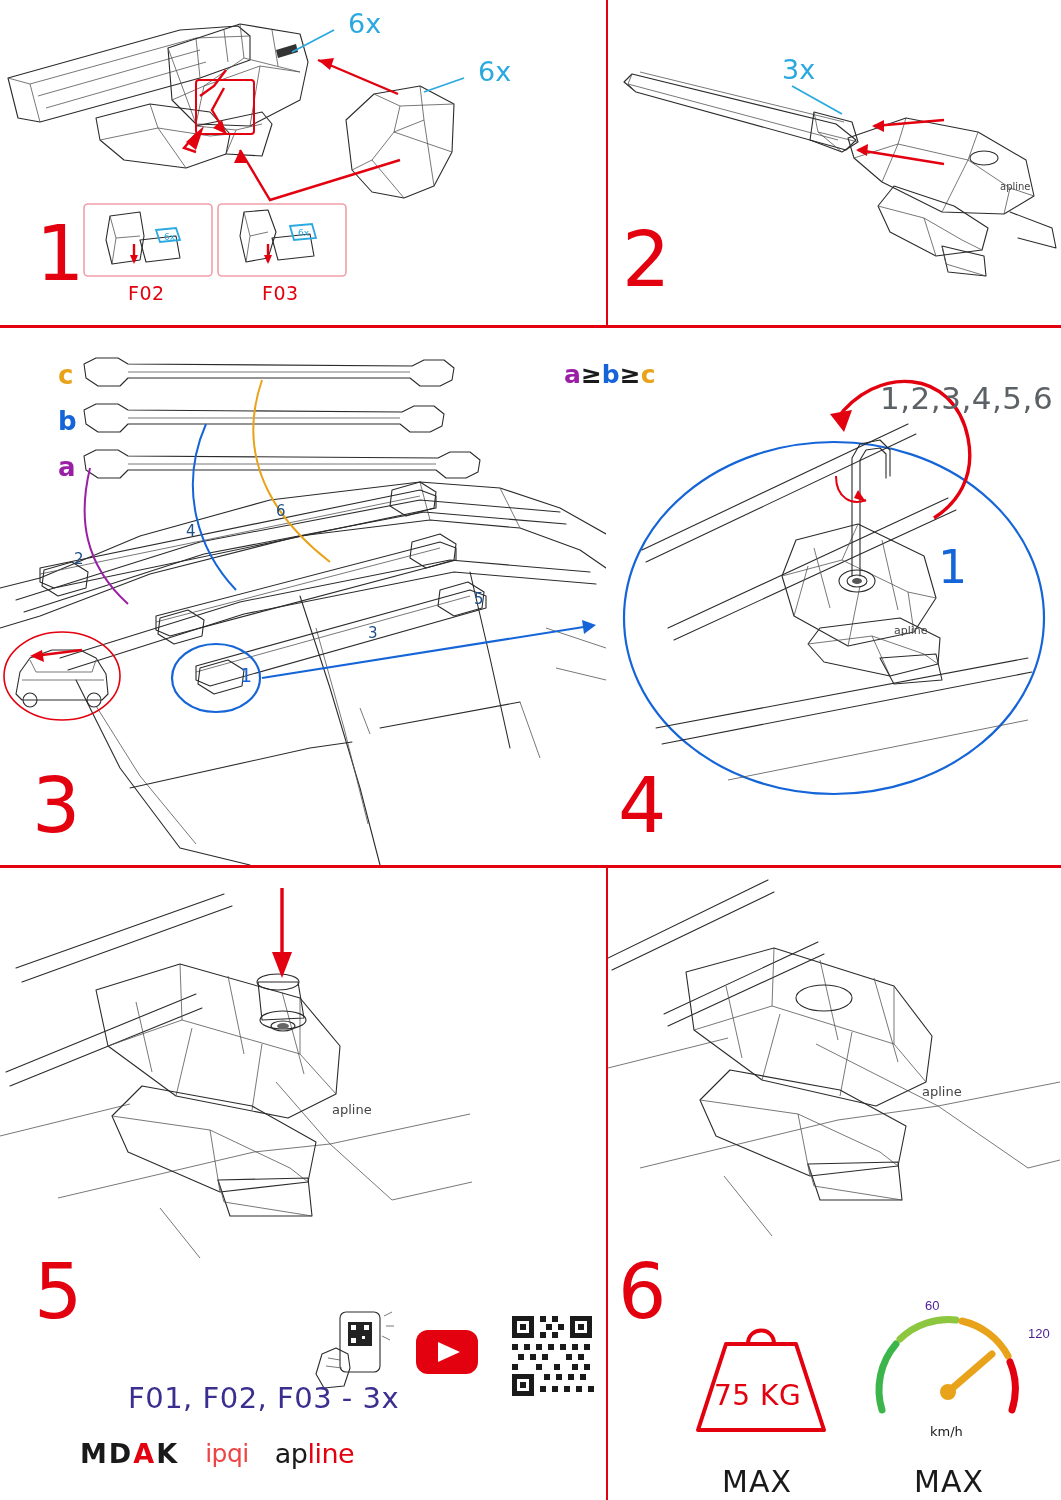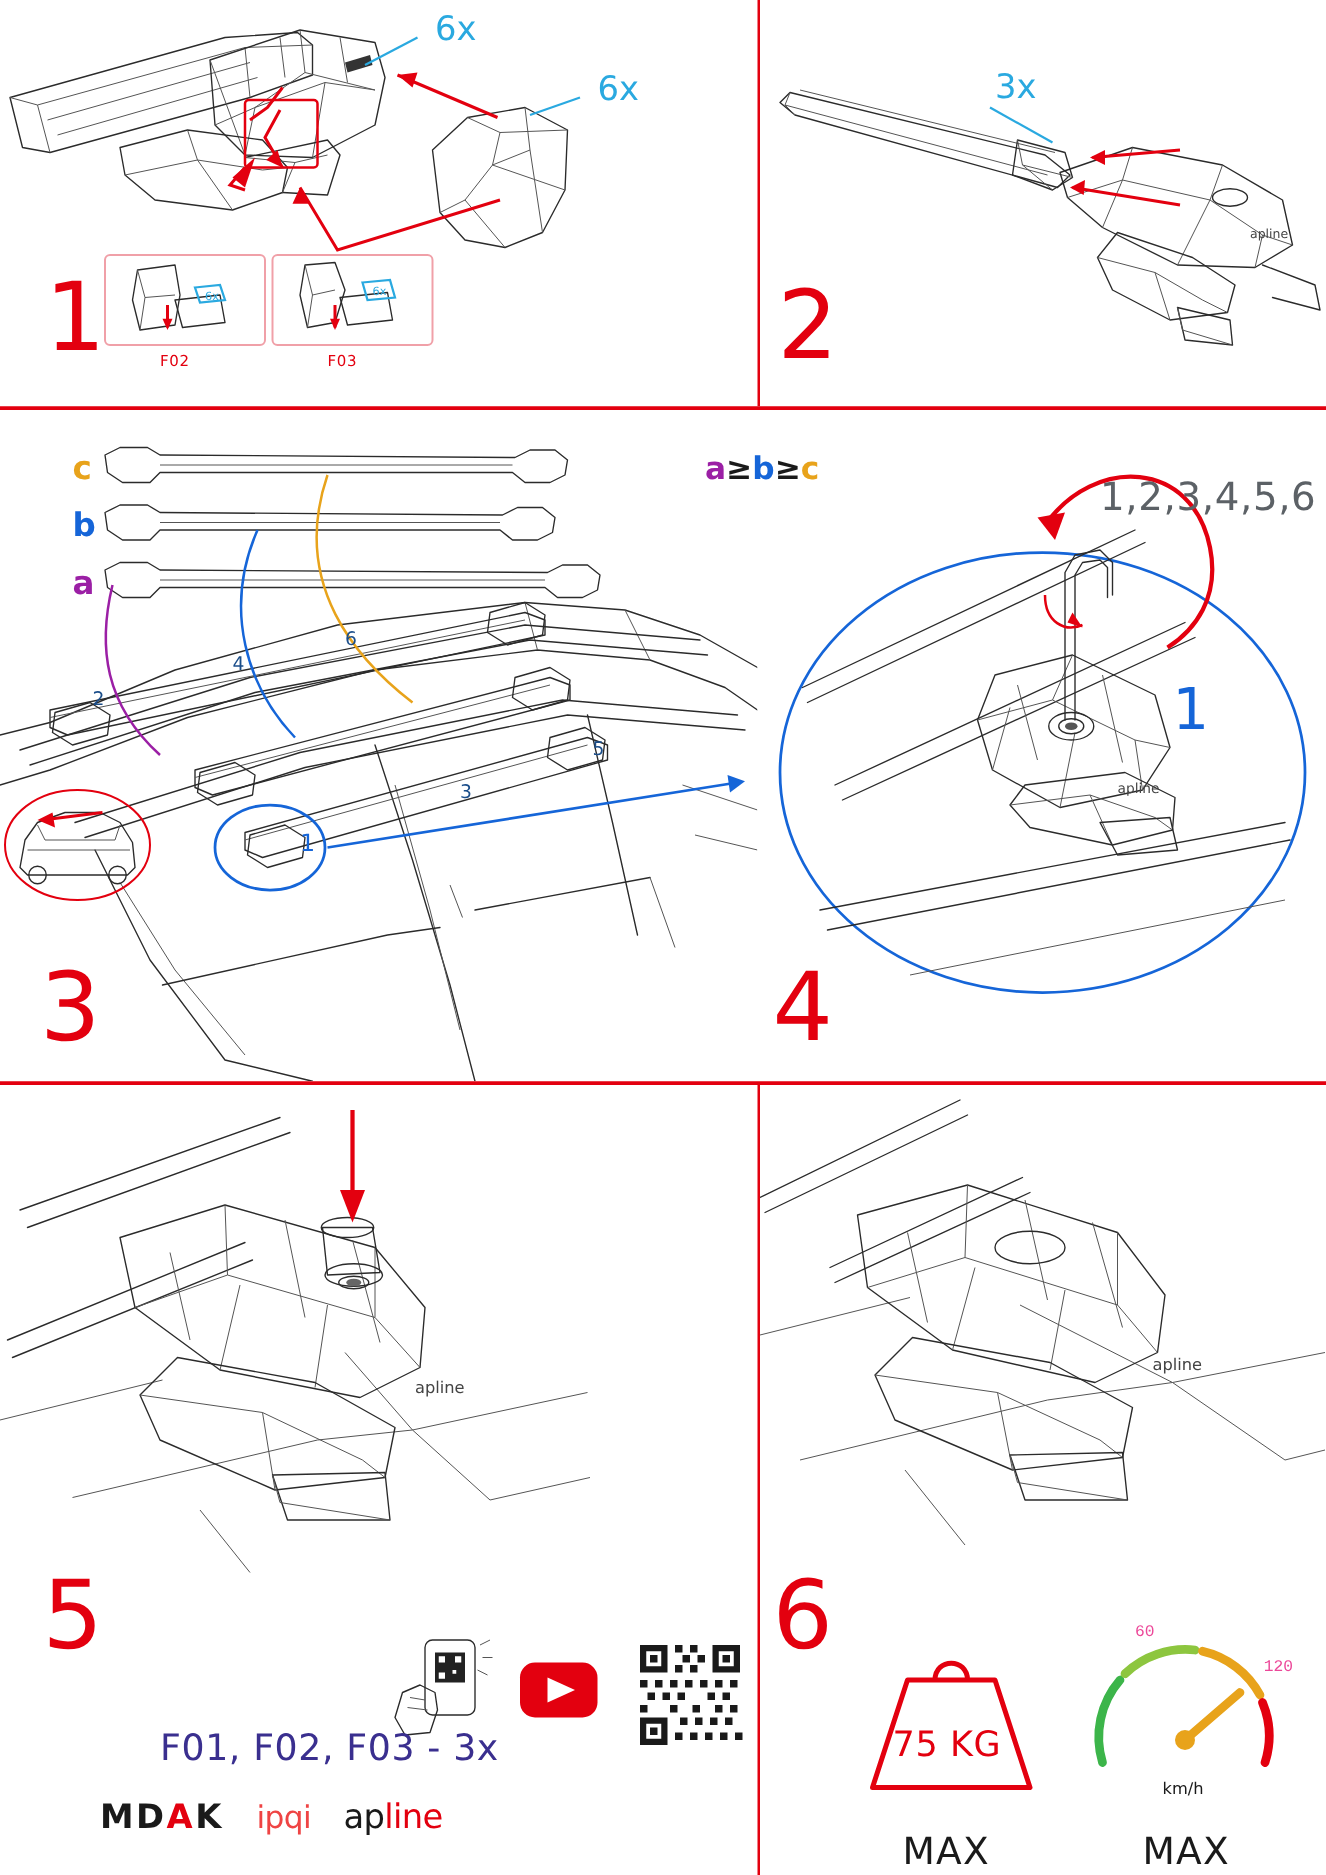--- a/index.html
+++ b/index.html
@@ -56,21 +56,21 @@
     color: #2aa9e0;
     font-family: "DejaVu Sans", sans-serif;
     font-size: 27px;
     line-height: 1;
   }
 
   .kitlabel {
     position: absolute;
     color: #e3000f;
     font-family: "DejaVu Sans", sans-serif;
-    font-size: 12px;
+    font-size: 19px;
     letter-spacing: 0.5px;
   }
 
   .barlabel {
     position: absolute;
     font-family: "DejaVu Sans", sans-serif;
     font-size: 26px;
     font-weight: 700;
     line-height: 1;
   }
@@ -167,23 +167,24 @@
   }
 
   .kmh {
     position: absolute;
     font-family: "DejaVu Sans", sans-serif;
     font-size: 13px;
     color: #1a1a1a;
   }
   .gauge-tick {
     position: absolute;
-    font-family: Liberation Mono, monospace;
+    font-family: Liberation Sans, sans-serif;
     font-size: 13px;
-    color: #ec4899;
+    color: #4c1d95;
+    margin-left: 17px;
   }
 
   svg { display: block; }
   .ln { fill: none; stroke: #2b2b2b; stroke-width: 1.1; stroke-linejoin: round; stroke-linecap: round; }
   .ln-thin { fill: none; stroke: #555; stroke-width: 0.8; }
   .red { fill: none; stroke: #e3000f; stroke-width: 2.4; }
   .redfill { fill: #e3000f; }
   .blue { fill: none; stroke: #1565d8; stroke-width: 2.2; }
   .cyan { fill: none; stroke: #2aa9e0; stroke-width: 1.8; }
   .purple { fill: none; stroke: #9b1fa5; stroke-width: 2; }
@@ -313,21 +314,21 @@
 
       <path class="ln" d="M404 212 L446 228 L450 248 L412 238"></path>
 
       <path class="cyan" d="M236 114 L186 86"></path>
 
       <path class="red" d="M338 120 L268 126"></path>
       <path d="M266 126 L278 120 L278 132 Z" class="redfill"></path>
       <path class="red" d="M338 164 L252 150"></path>
       <path d="M250 150 L262 144 L261 156 Z" class="redfill"></path>
     </svg>
-    <div class="callout" style="left:190px;top:56px;">3x</div>
+    <div class="callout" style="left:176px;top:56px;">3x</div>
     <div class="stepnum big" style="left:16px;top:222px;">2</div>
   </div>
 
   <div class="panel" style="left:0;top:328px;width:606px;height:537px;">
     <svg width="606" height="537" viewBox="0 0 606 537">
 
       <path class="ln" d="M84 36 L96 30 L118 30 L128 36 L412 38 L424 32 L444 32 L454 40 L452 52 L440 58 L420 58 L410 50 L128 50 L120 58 L98 58 L86 50 Z"></path>
       <path class="ln-thin" d="M128 44 L410 44"></path>
 
       <path class="ln" d="M84 82 L96 76 L118 76 L128 82 L402 84 L414 78 L434 78 L444 86 L442 98 L430 104 L410 104 L400 96 L128 96 L120 104 L98 104 L86 96 Z"></path>

